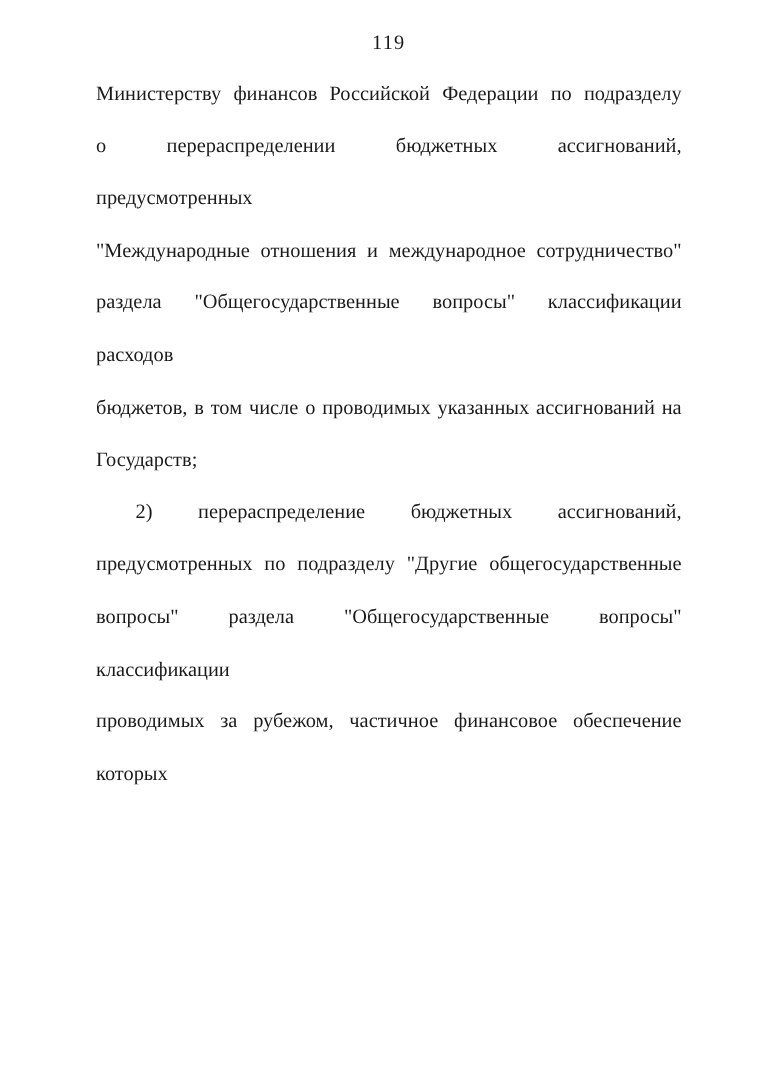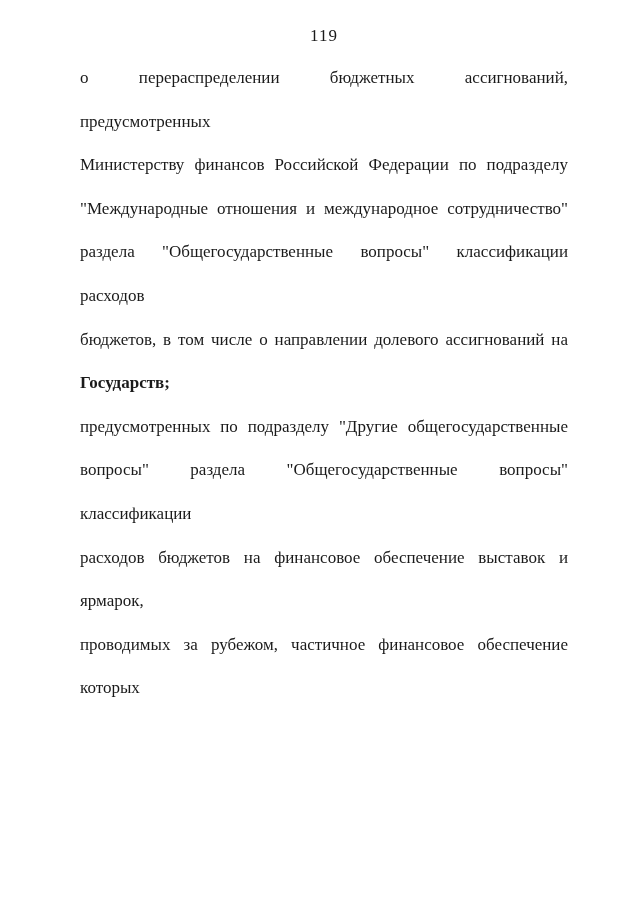--- a/index.html
+++ b/index.html
@@ -36,50 +36,49 @@
     font-size: 17px;
     line-height: 43.6px;
     text-align: justify;
     text-align-last: justify;
     word-spacing: 1px;
     white-space: normal;
   }
   .ln.last {
     text-align: right;
     text-align-last: left;
-    font-weight: bold;
   }
   .ln.ind {
     text-indent: 33px;
   }
   .paragraph {
     margin: 0;
     padding: 0;
   }
 </style>
 </head>
 <body>
 
 <div class="sheet">
 
   <div class="page-number">119</div>
 
   <div class="text-body">
 
     <div class="paragraph">
+      <div class="ln">Министерству финансов Российской Федерации по подразделу</div>
       <div class="ln">о перераспределении бюджетных ассигнований, предусмотренных</div>
-      <div class="ln">Министерству финансов Российской Федерации по подразделу</div>
       <div class="ln">"Международные отношения и международное сотрудничество"</div>
       <div class="ln">раздела "Общегосударственные вопросы" классификации расходов</div>
-      <div class="ln">бюджетов, в том числе о направлении долевого ассигнований на</div>
+      <div class="ln">бюджетов, в том числе о проводимых указанных ассигнований на</div>
       <div class="ln last">Государств;</div>
     </div>
 
     <div class="paragraph">
+      <div class="ln ind">2) перераспределение бюджетных ассигнований,</div>
       <div class="ln">предусмотренных по подразделу "Другие общегосударственные</div>
       <div class="ln">вопросы" раздела "Общегосударственные вопросы" классификации</div>
-      <div class="ln">расходов бюджетов на финансовое обеспечение выставок и ярмарок,</div>
       <div class="ln">проводимых за рубежом, частичное финансовое обеспечение которых</div>
 
     </div>
 
   </div>
 </div>
 
 </body></html>

